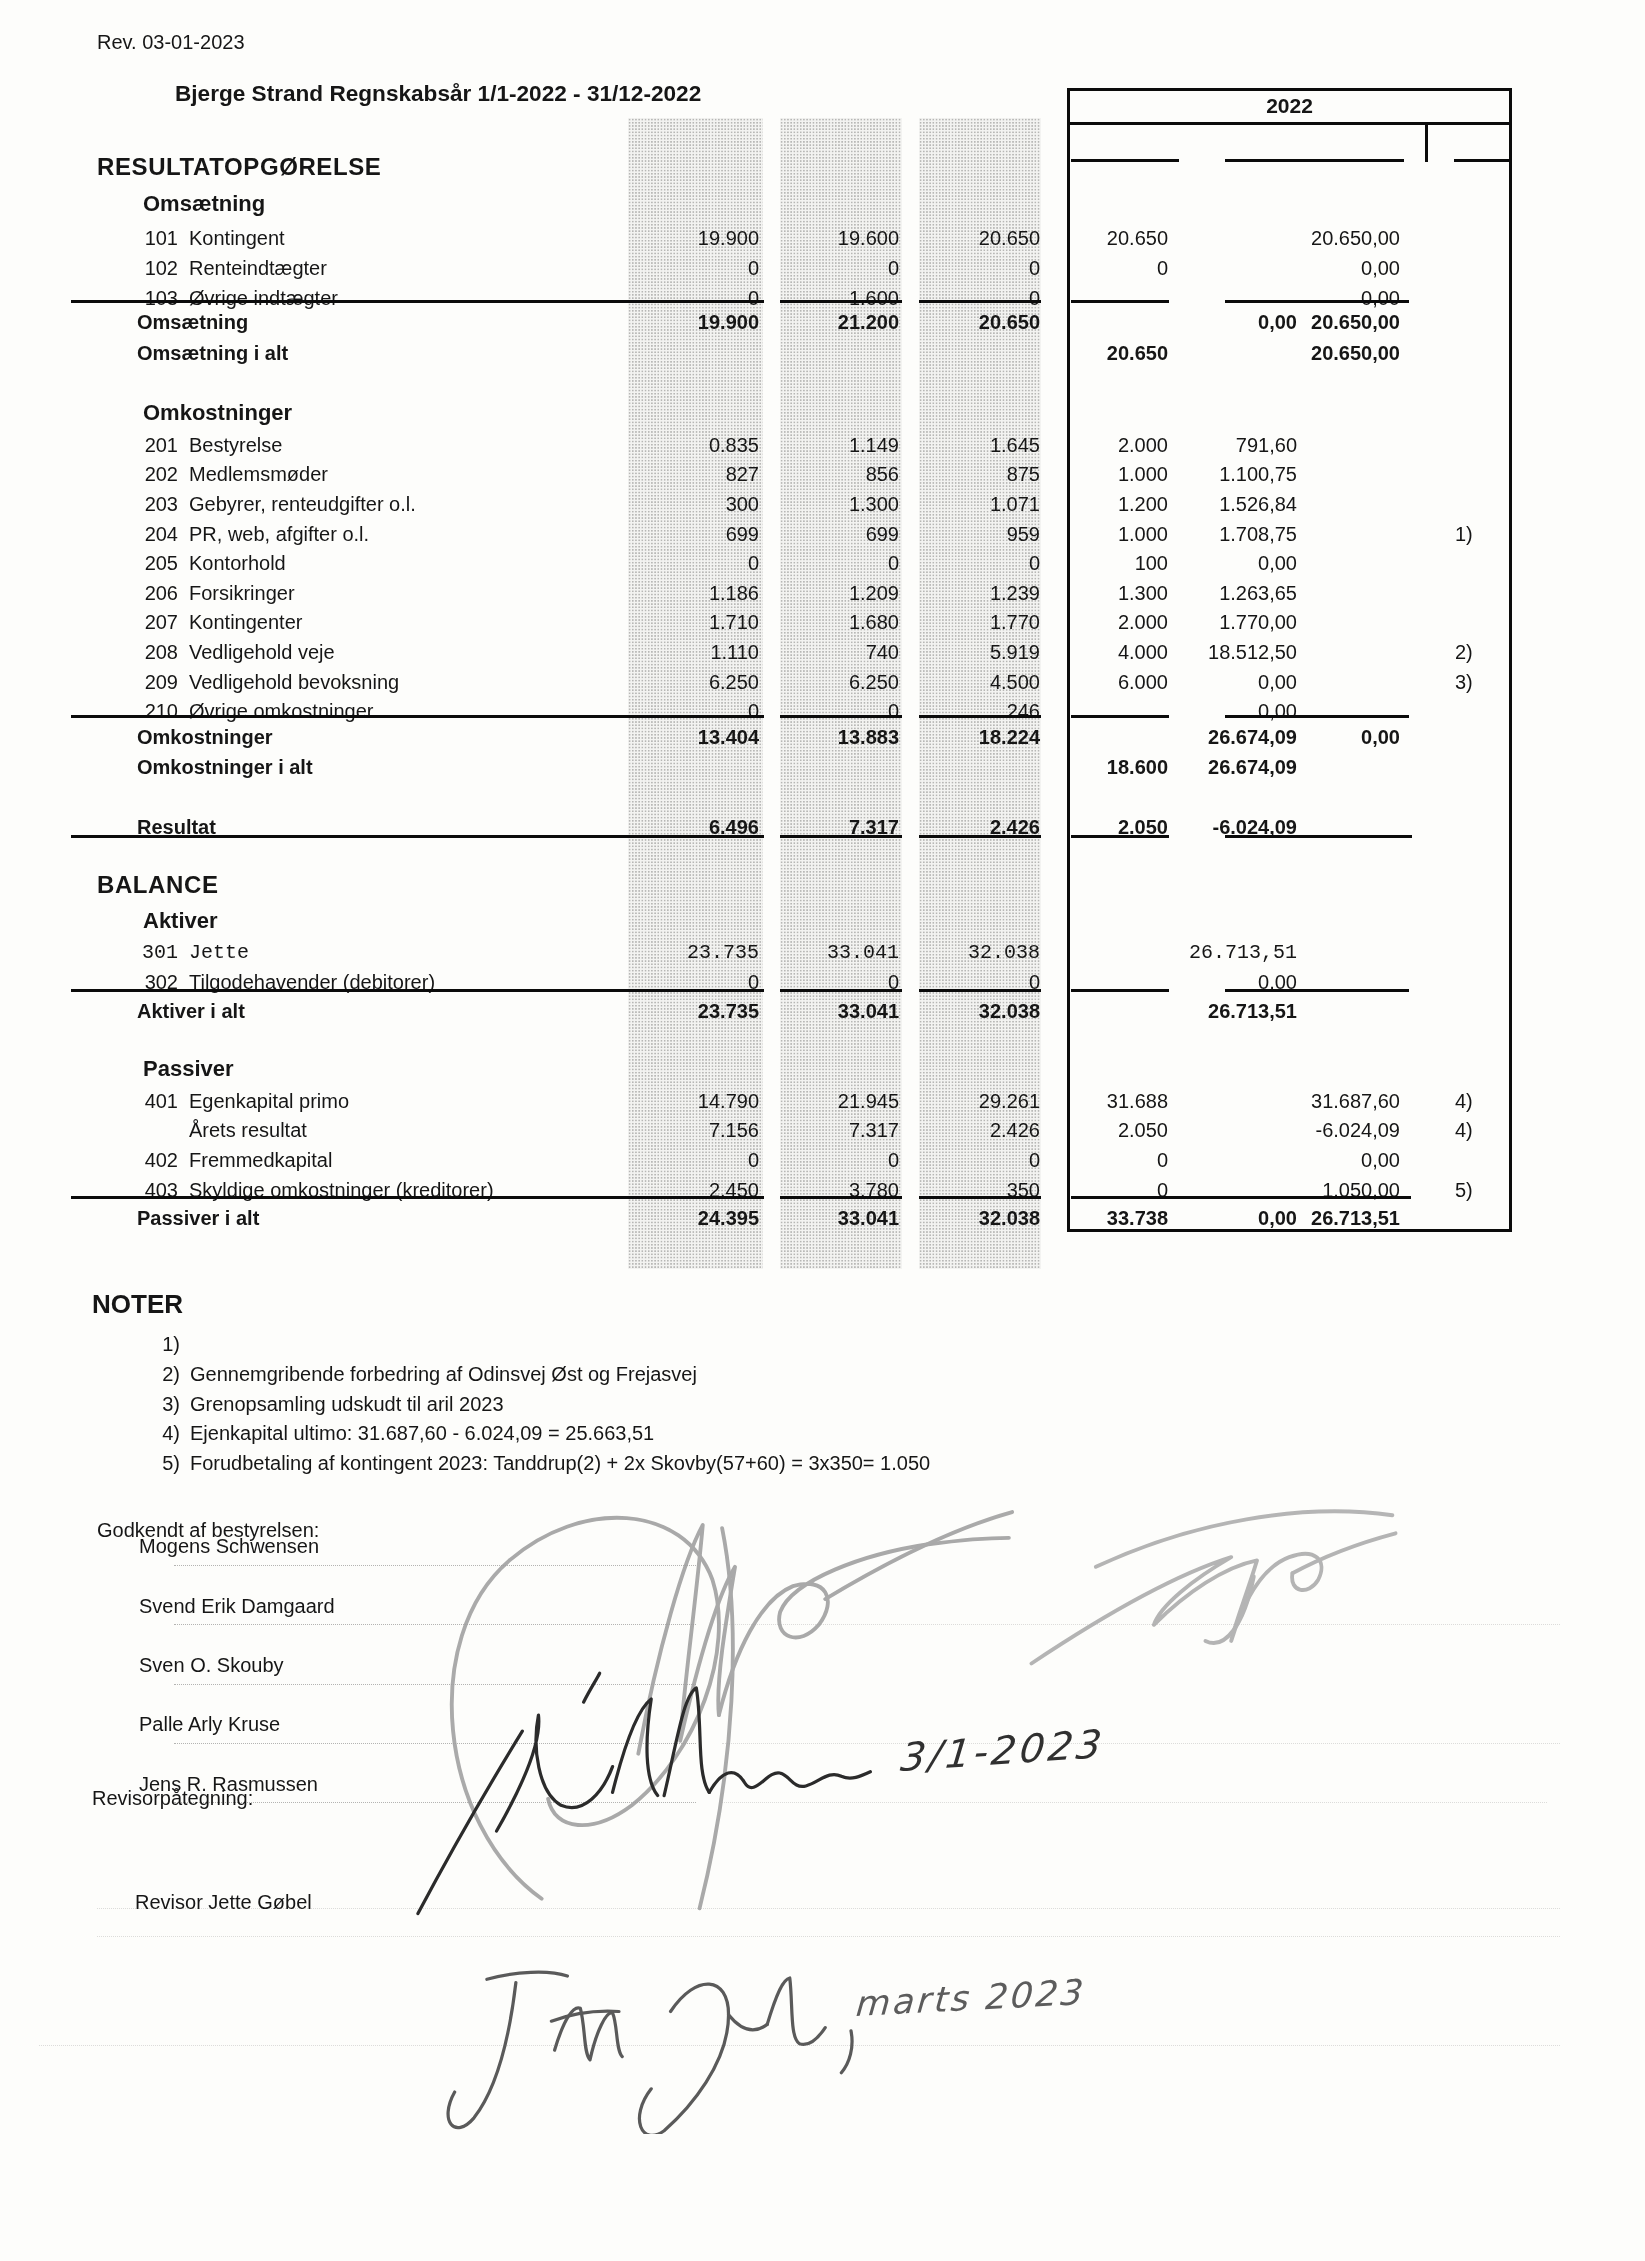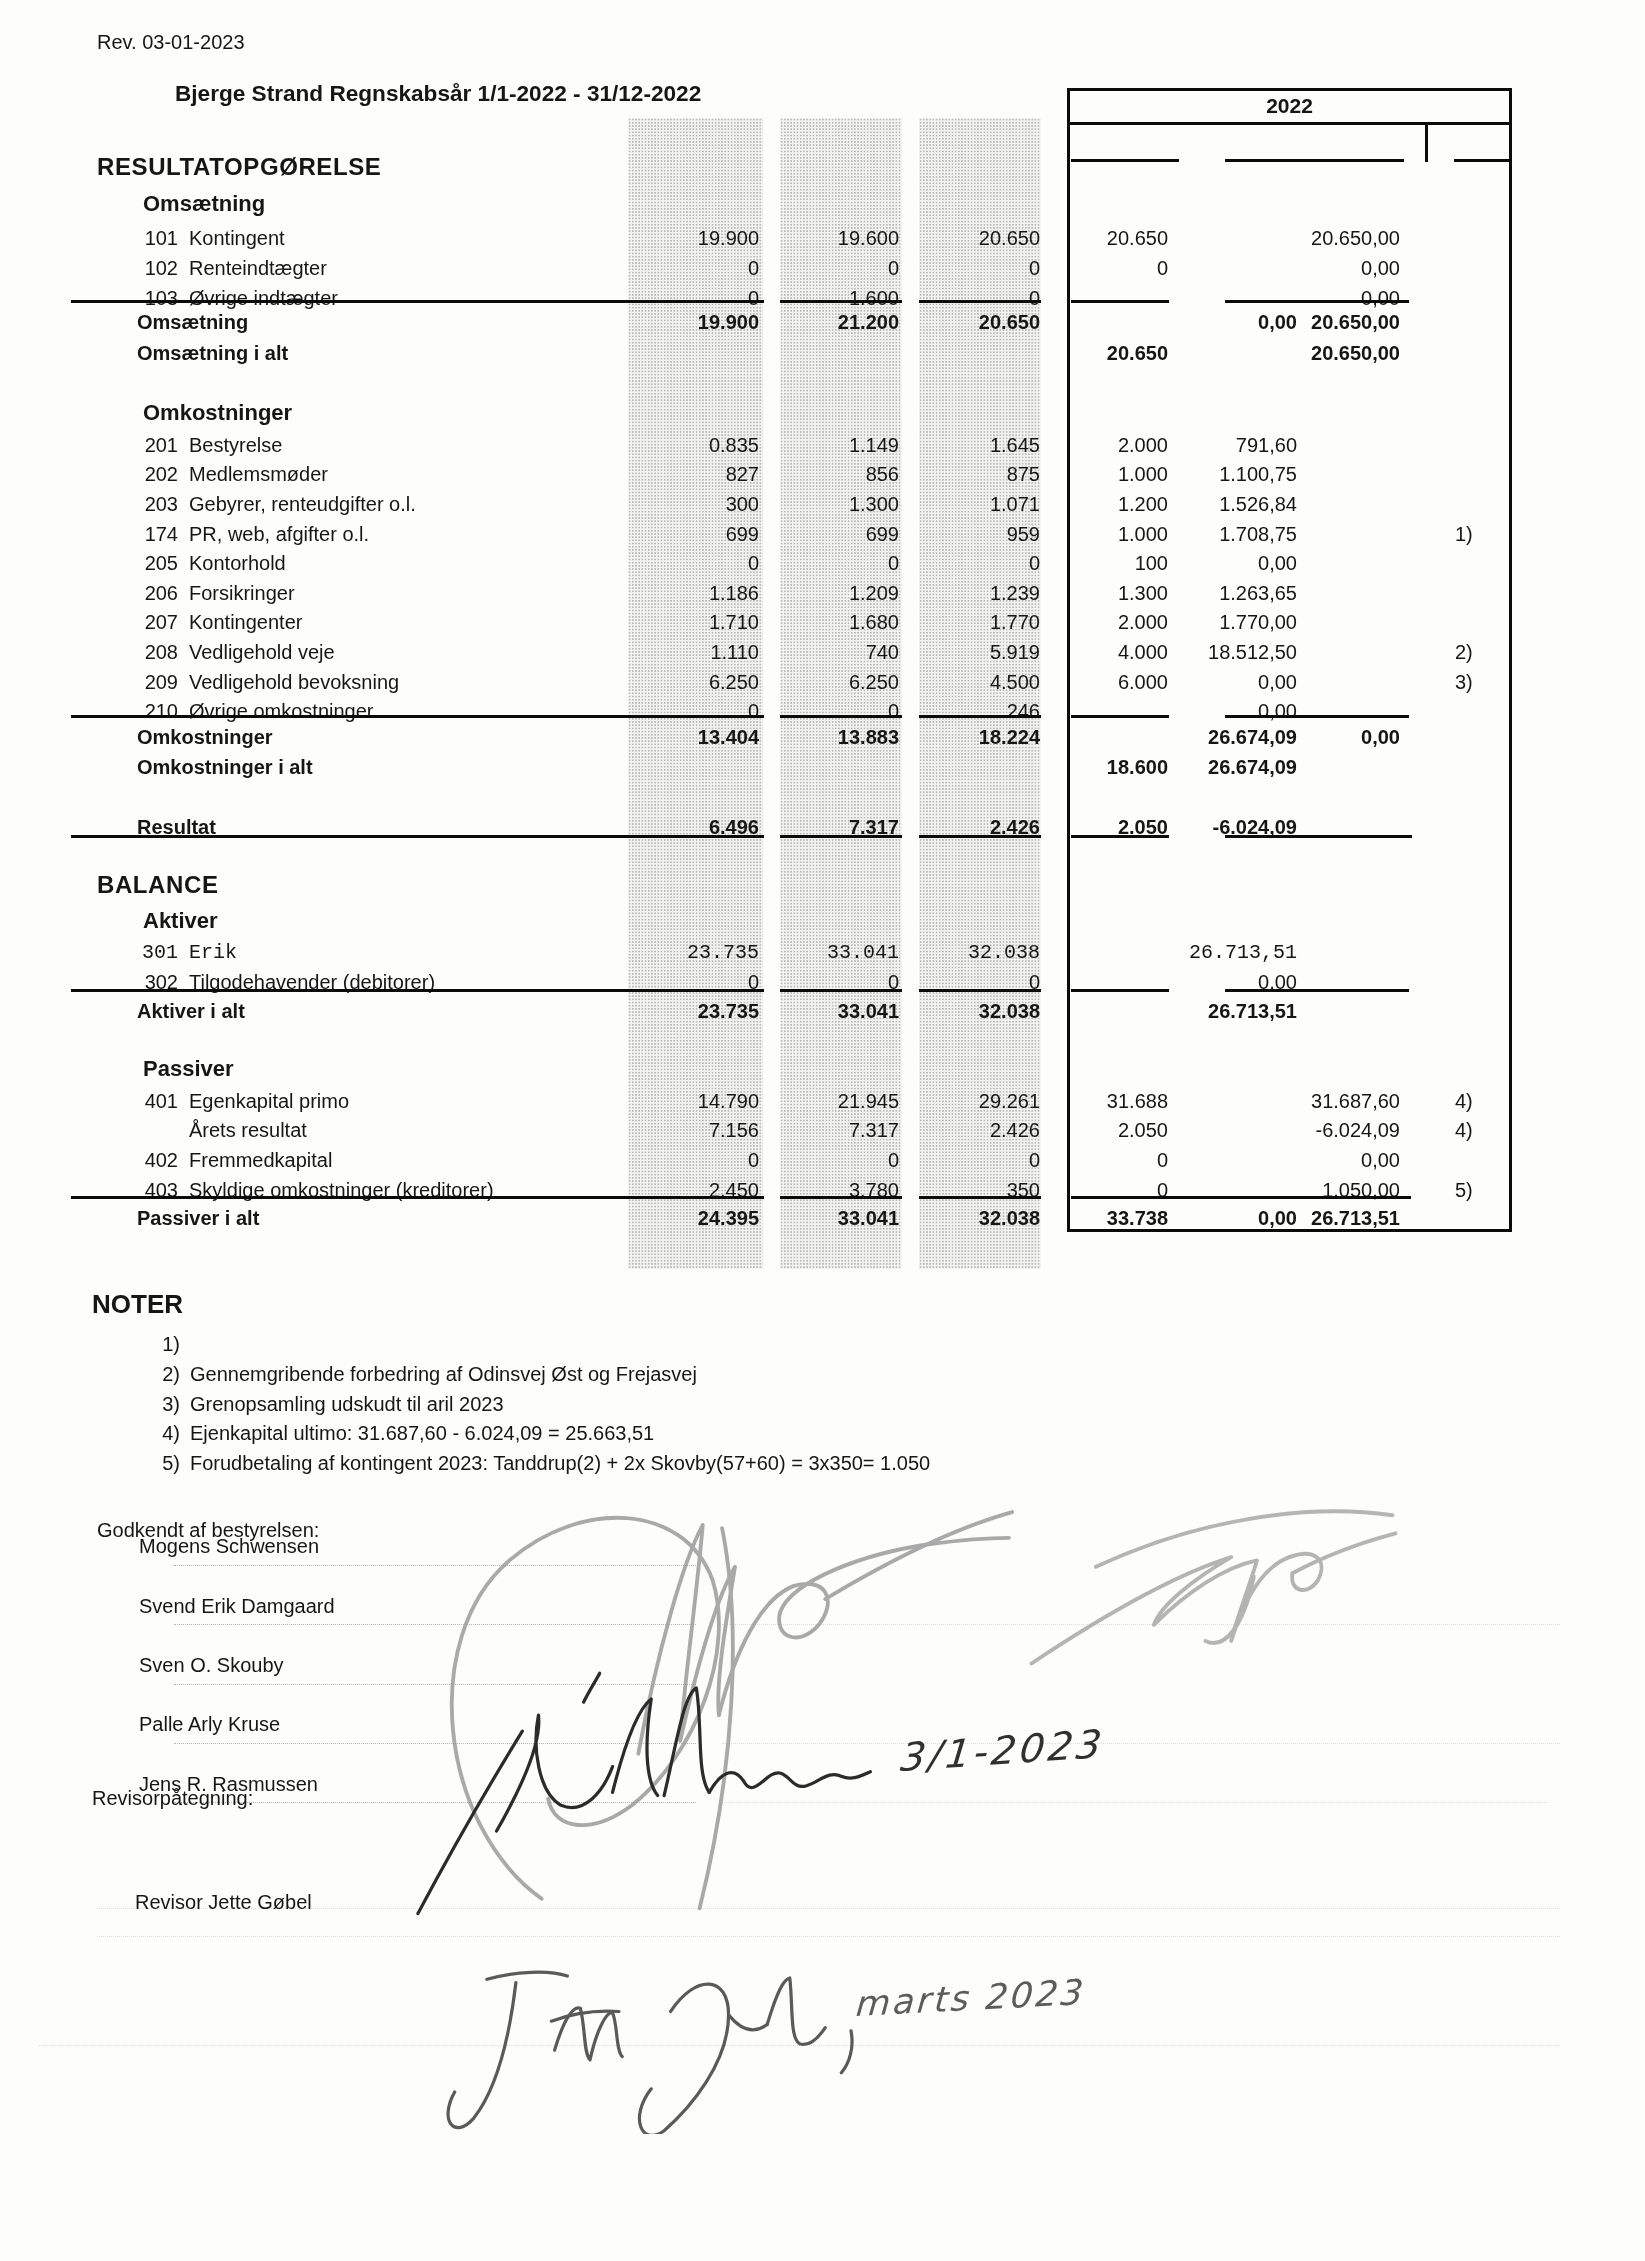--- a/index.html
+++ b/index.html
@@ -136,21 +136,21 @@
   <div class="r" style="top:490px;">
     <span class="cno">203</span>
     <span class="clab">Gebyrer, renteudgifter o.l.</span>
     <span class="c19">300</span>
     <span class="c20">1.300</span>
     <span class="c21">1.071</span>
     <span class="cbud">1.200</span>
     <span class="csdb">1.526,84</span>
   </div>
   <div class="r" style="top:520px;">
-    <span class="cno">174</span>
+    <span class="cno">204</span>
     <span class="clab">PR, web, afgifter o.l.</span>
     <span class="c19">699</span>
     <span class="c20">699</span>
     <span class="c21">959</span>
     <span class="cbud">1.000</span>
     <span class="csdb">1.708,75</span>
     <span class="cnote">1)</span>
   </div>
   <div class="r" style="top:549px;">
     <span class="cno">205</span>
@@ -240,21 +240,21 @@
   <div class="line" style="left:780px;top:835px;width:122px;"></div>
   <div class="line" style="left:919px;top:835px;width:122px;"></div>
   <div class="line" style="left:1071px;top:835px;width:98px;"></div>
   <div class="line" style="left:1225px;top:835px;width:187px;"></div>
 
   <div class="abs h-sec" style="left:97px;top:871px;">BALANCE</div>
   <div class="abs h-sub" style="left:143px;top:908px;">Aktiver</div>
 
   <div class="r" style="top:939px;font-family:Liberation Mono, monospace;">
     <span class="cno">301</span>
-    <span class="clab">Erik</span>
+    <span class="clab">Jette</span>
     <span class="c19">23.735</span>
     <span class="c20">33.041</span>
     <span class="c21">32.038</span>
     <span class="csdb">26.713,51</span>
   </div>
   <div class="r" style="top:968px;">
     <span class="cno">302</span>
     <span class="clab">Tilgodehavender (debitorer)</span>
     <span class="c19">0</span>
     <span class="c20">0</span>

